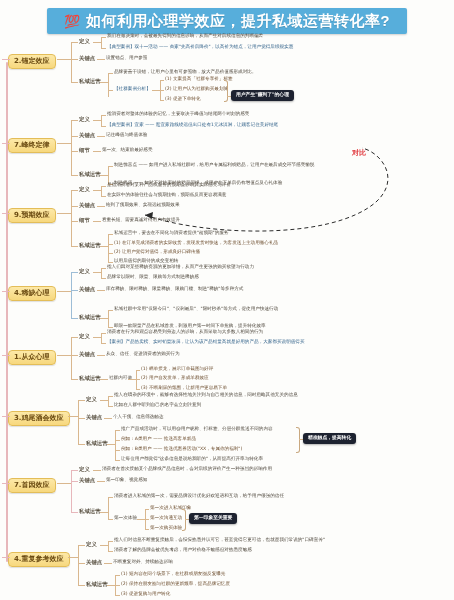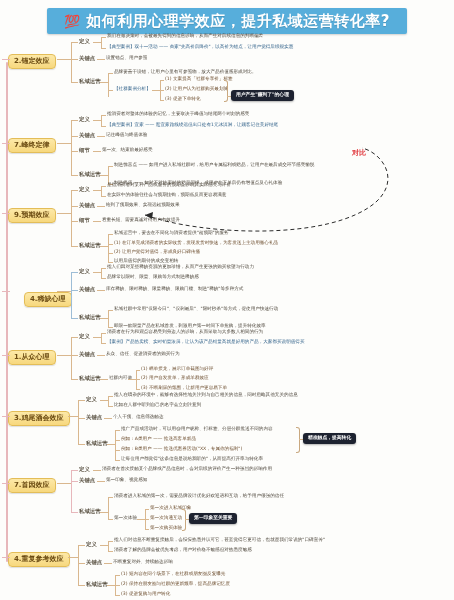--- a/index.html
+++ b/index.html
@@ -14,21 +14,21 @@
   
   .title-bar{
     position:absolute;left:47px;top:8px;width:360px;height:26px;
     background:#57aedb;border-radius:2px;
     display:flex;align-items:center;justify-content:center;gap:6px;
     box-shadow:0 1px 2px rgba(0,0,0,.18);
   }
   .title-bar .emoji{font-size:13px;line-height:1;}
   .title-bar .ttxt{
     color:#ffffff;font-weight:bold;font-size:15px;letter-spacing:.5px;
-    white-space:nowrap;text-shadow:0 1px 1px rgba(0,0,0,.15);
+    white-space:nowrap;text-shadow:0 1px 1px rgba(0,0,0,.15);font-family:Liberation Mono, monospace;
   }
 
   
   .spine{
     position:absolute;left:6px;top:62px;width:2px;height:500px;
     background:#e7b7bb;border-radius:1px;
   }
 
   
   .topic{
@@ -205,21 +205,21 @@
   <div class="vline" style="left:108px;top:234px;height:28px;"></div>
   <div class="hline" style="left:108px;top:234px;width:5px;"></div>
   <div class="leaf" style="left:114px;top:231px;">私域运营中，要去在不同化与消费者提供"超预期"的服务</div>
   <div class="hline" style="left:108px;top:244px;width:5px;"></div>
   <div class="leaf brown" style="left:114px;top:241px;">(1) 在订单完成消费者的实际收货，发现发货时快速，为客发送上主动用微心礼品</div>
   <div class="hline" style="left:108px;top:253px;width:5px;"></div>
   <div class="leaf brown" style="left:114px;top:250px;">(2) 让用户觉得对值得，形成良好口碑传播</div>
   <div class="hline" style="left:108px;top:262px;width:5px;"></div>
   <div class="leaf" style="left:114px;top:259px;">以用后值得的期待的成交变相转</div>
 
-  <div class="topic" style="left:24px;top:286px;margin-top:6px;">4.稀缺心理</div>
+  <div class="topic" style="left:8px;top:286px;">4.稀缺心理</div>
   <div class="hline pink" style="left:2px;top:291px;width:8px;"></div>
   <div class="hline" style="left:57px;top:291px;width:14px;"></div>
   <div class="vline blue" style="left:71px;top:272px;height:46px;"></div>
 
   <div class="hline blue" style="left:71px;top:272px;width:7px;"></div>
   <div class="sub" style="left:79px;top:269px;">定义</div>
   <div class="hline" style="left:93px;top:272px;width:8px;"></div>
   <div class="vline" style="left:101px;top:268px;height:10px;"></div>
   <div class="hline" style="left:101px;top:268px;width:5px;"></div>
   <div class="leaf" style="left:107px;top:265px;">指人们因对某些稀缺资源的更加珍惜，从而产生更强的购买欲望与行动力</div>

